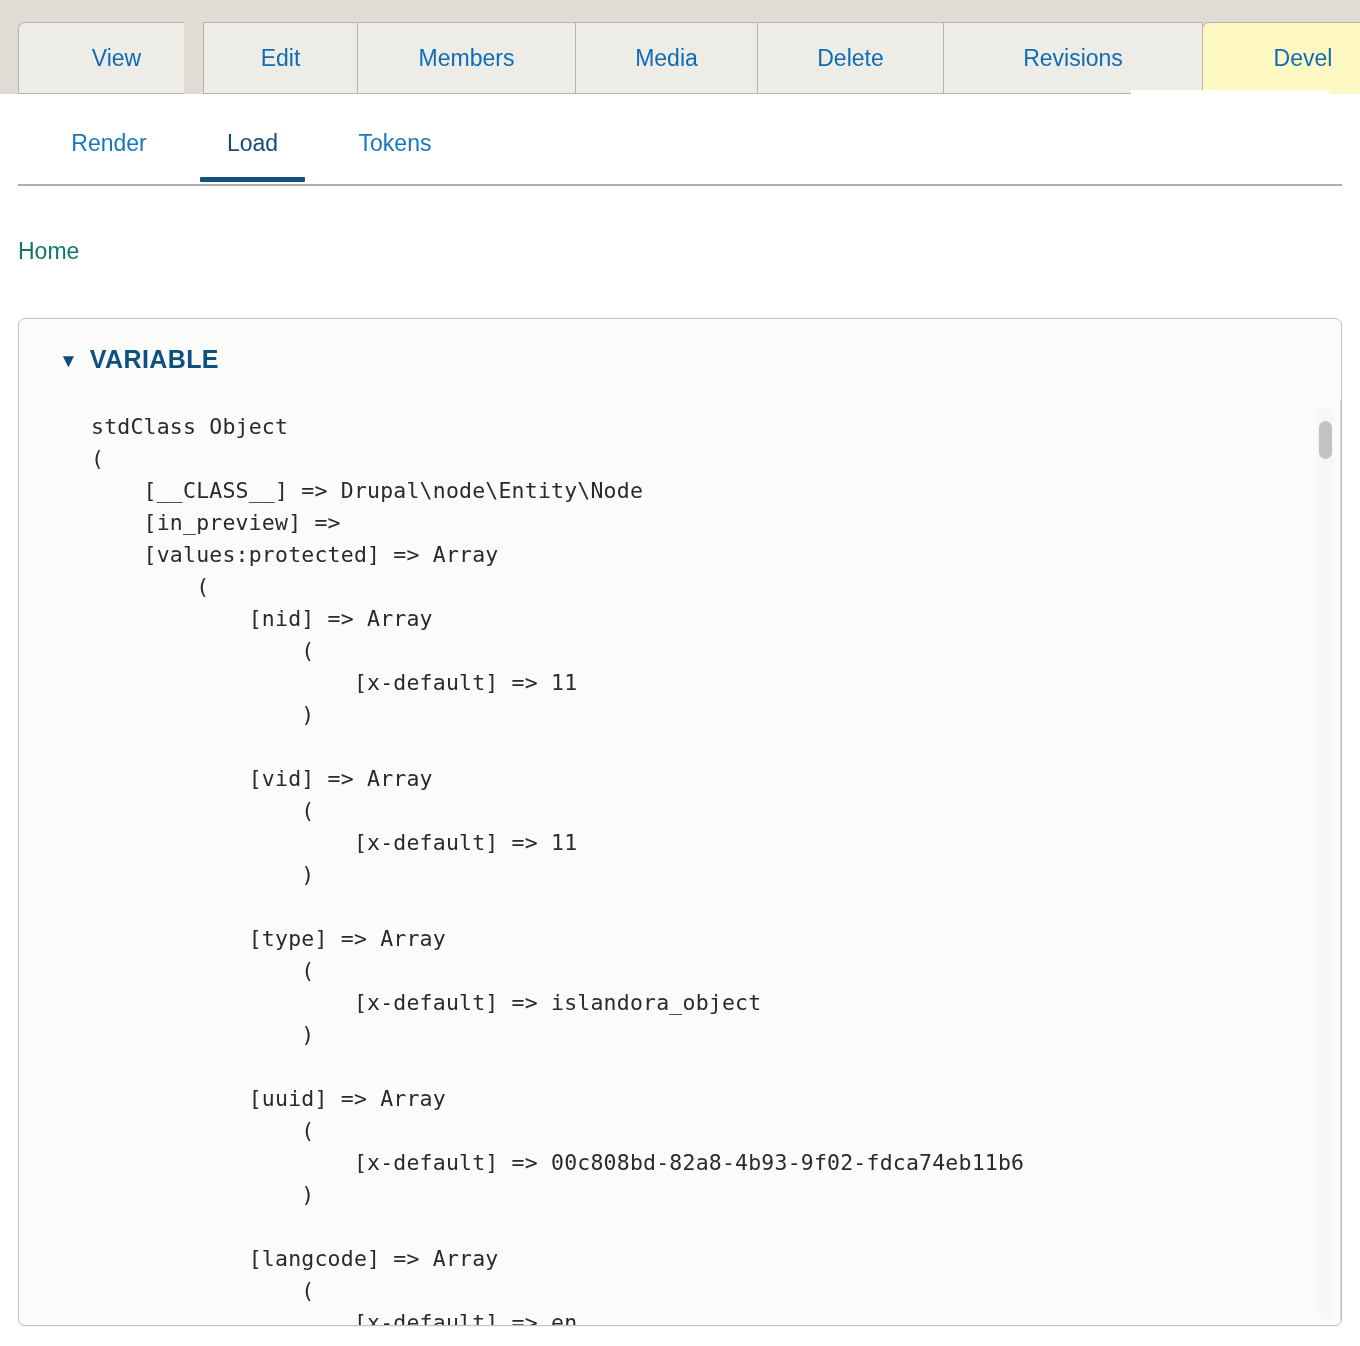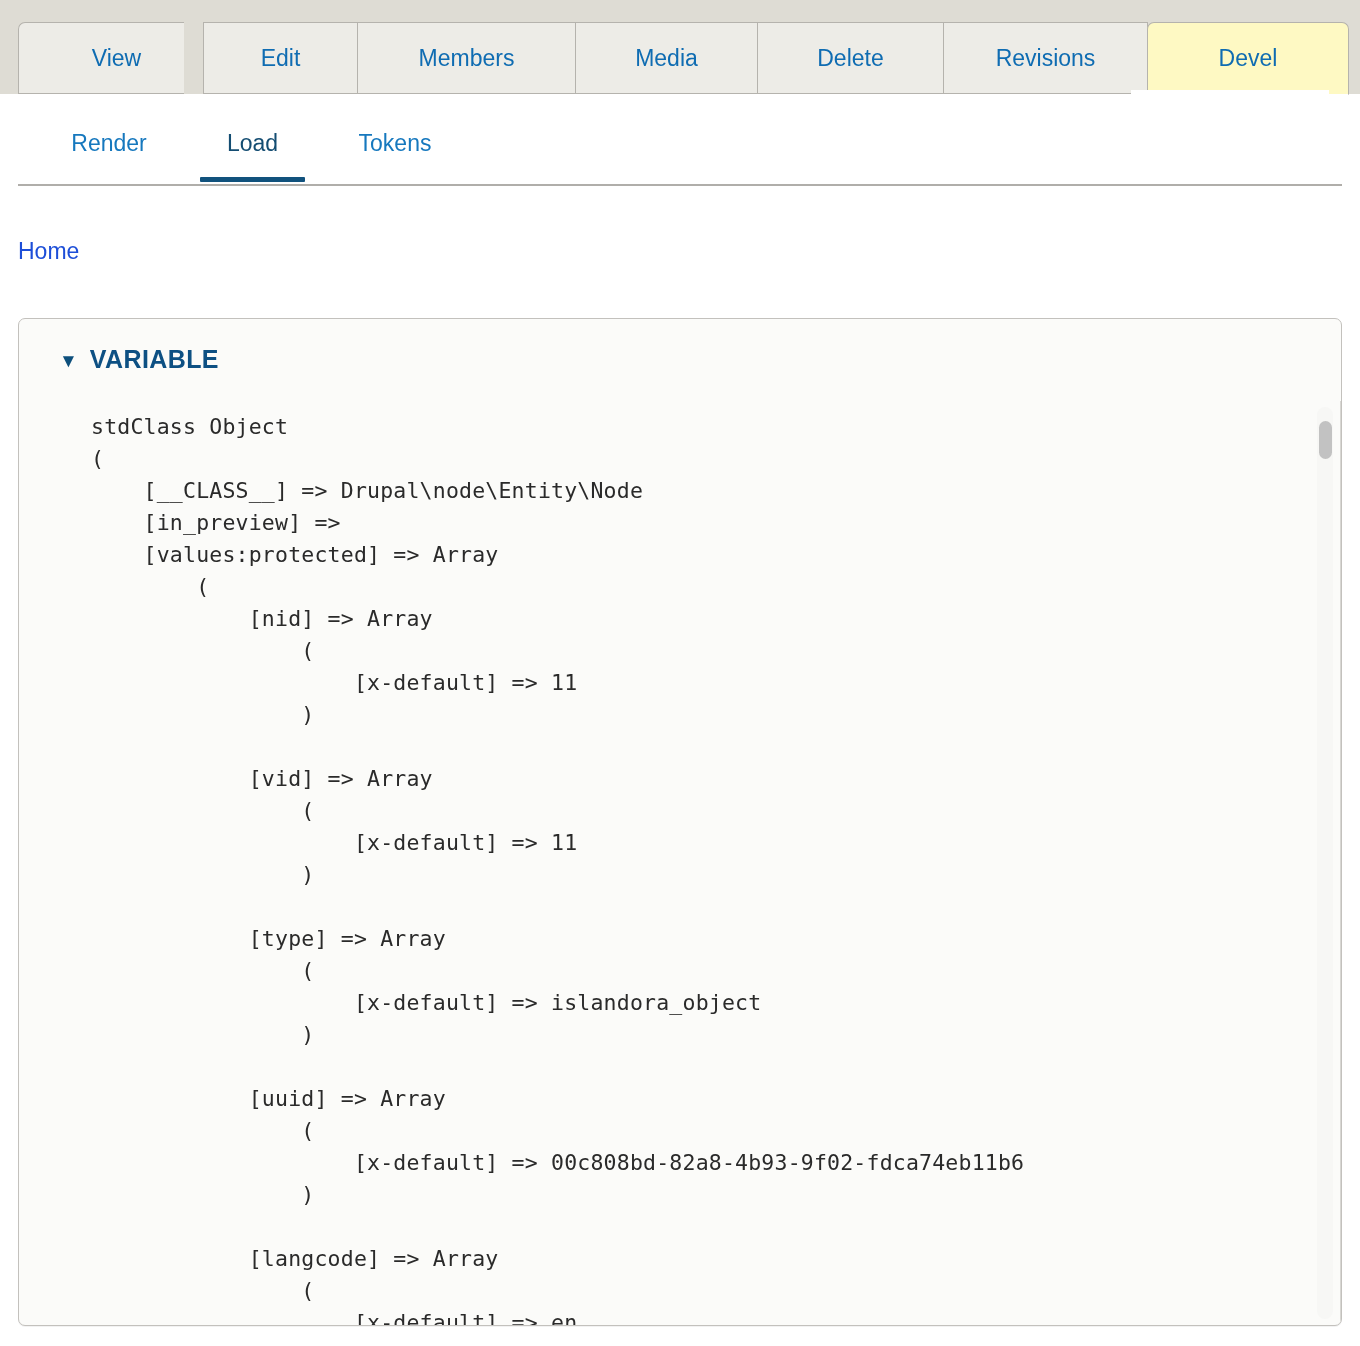--- a/index.html
+++ b/index.html
@@ -56,21 +56,21 @@
     color: #0f6cb2;
     z-index: 4;
     margin-left: -1px;
     height: 73px;
   }
   .ptab-w-view     { width: 166px; }
   .ptab-w-edit     { width: 154px; margin-left: 19px; }
   .ptab-w-members  { width: 218px; padding-left: 10px; }
   .ptab-w-media    { width: 182px; }
   .ptab-w-delete   { width: 186px; align-items: center; }
-  .ptab-w-revisions{ width: 205px; }
+  .ptab-w-revisions{ width: 260px; }
   .ptab-w-devel    { width: 202px; }
 
   
   .active-tab-mask {
     position: absolute;
     left: 1131px; top: 90px;
     width: 198px; height: 6px;
     background: #ffffff;
     z-index: 6;
   }
@@ -124,21 +124,21 @@
   }
 
   
   .breadcrumb {
     position: absolute;
     left: 18px; top: 238px;
     font-size: 23px;
     color: #1678be;
   }
   .breadcrumb a {
-    color: #1d4ed8;
+    color: #0f766e;
     text-decoration: none;
     cursor: pointer;
   }
 
   
   .var-panel {
     position: absolute;
     left: 18px; top: 318px;
     width: 1324px; height: 1008px;
     background: #fbfbf9;

